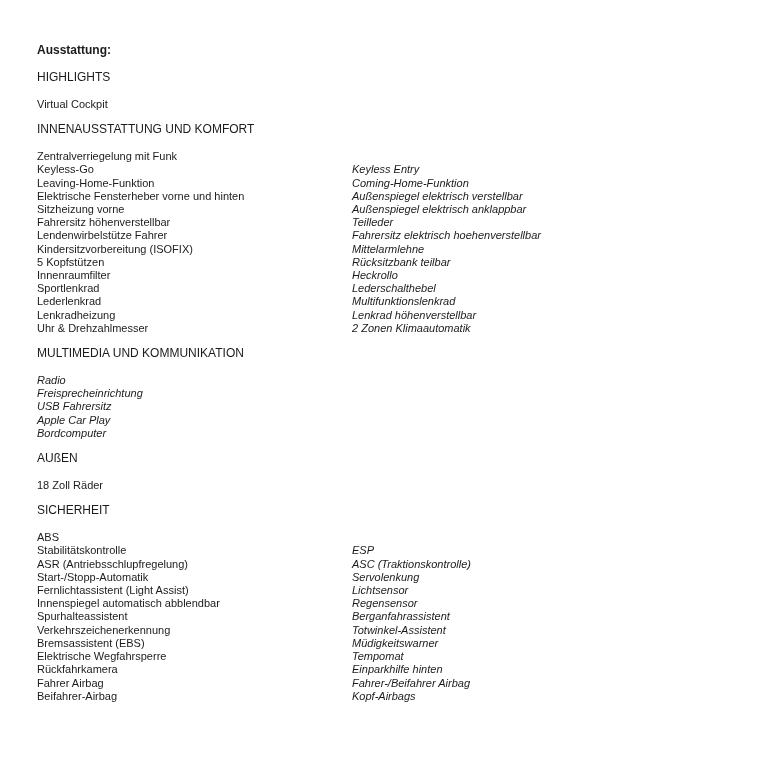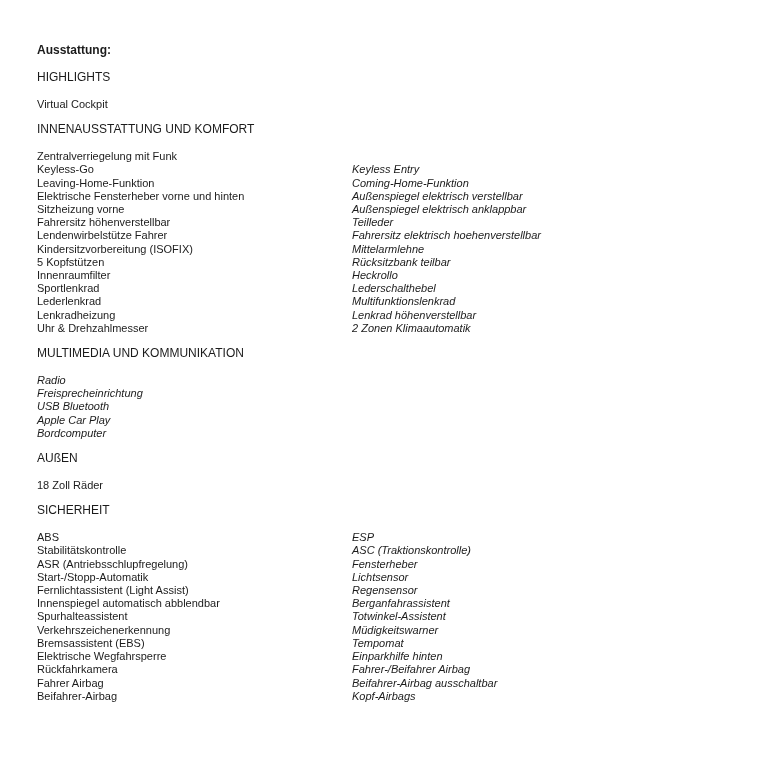--- a/index.html
+++ b/index.html
@@ -102,21 +102,21 @@
         </div>
     </div>
   </div>
 
   <div>
     <div class="section-heading">MULTIMEDIA UND KOMMUNIKATION</div>
     <div class="feature-list">
       <div class="feature-col-right">
           <div class="feature-item">Radio</div>
           <div class="feature-item">Freisprecheinrichtung</div>
-          <div class="feature-item">USB Bluetooth</div>
+          <div class="feature-item">USB Fahrersitz</div>
           <div class="feature-item">Apple Car Play</div>
           <div class="feature-item">Bordcomputer</div>
         </div>
     </div>
   </div>
 
   <div>
     <div class="section-heading">AUßEN</div>
     <div class="feature-list">
       <div class="feature-col-left">
@@ -140,28 +140,27 @@
           <div class="feature-item">Verkehrszeichenerkennung</div>
           <div class="feature-item">Bremsassistent (EBS)</div>
           <div class="feature-item">Elektrische Wegfahrsperre</div>
           <div class="feature-item">Rückfahrkamera</div>
           <div class="feature-item">Fahrer Airbag</div>
           <div class="feature-item">Beifahrer-Airbag</div>
         </div>
       <div class="feature-col-right">
           <div class="feature-item">ESP</div>
           <div class="feature-item">ASC (Traktionskontrolle)</div>
-          <div class="feature-item">Fensterheber</div>
+          <div class="feature-item">Servolenkung</div>
           <div class="feature-item">Lichtsensor</div>
           <div class="feature-item">Regensensor</div>
           <div class="feature-item">Berganfahrassistent</div>
           <div class="feature-item">Totwinkel-Assistent</div>
           <div class="feature-item">Müdigkeitswarner</div>
           <div class="feature-item">Tempomat</div>
           <div class="feature-item">Einparkhilfe hinten</div>
           <div class="feature-item">Fahrer-/Beifahrer Airbag</div>
-          <div class="feature-item">Beifahrer-Airbag ausschaltbar</div>
           <div class="feature-item">Kopf-Airbags</div>
         </div>
     </div>
   </div>
 
 </div>
 
 </body></html>

